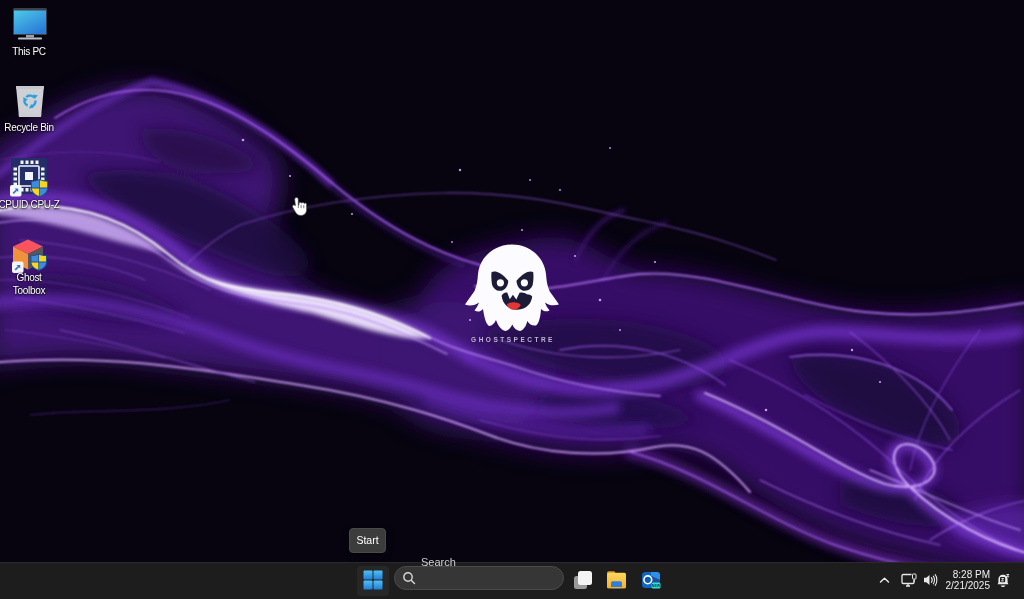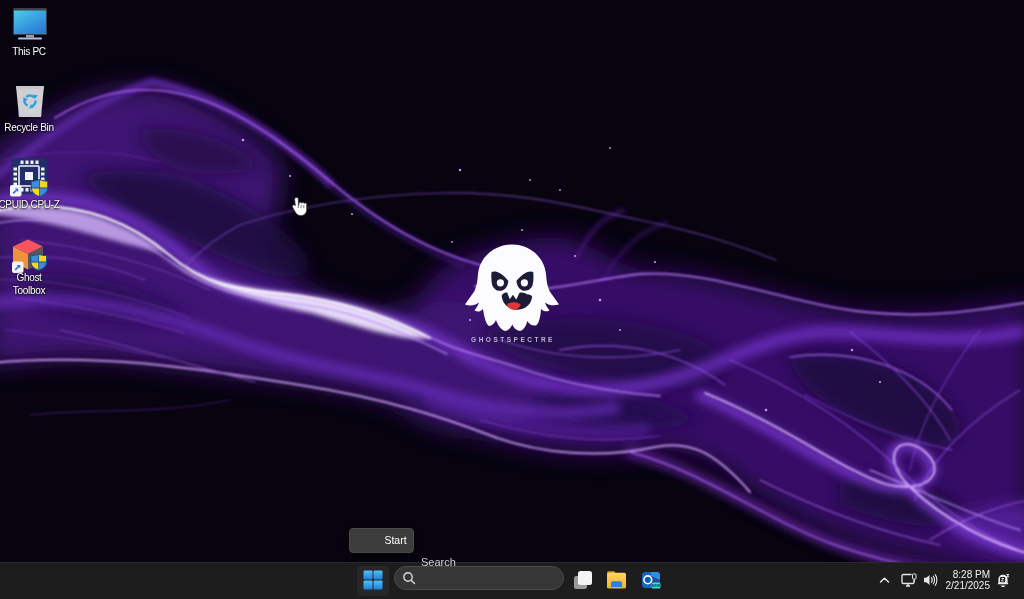--- a/index.html
+++ b/index.html
@@ -254,21 +254,21 @@
     C50,70 44.6,63.5 43.6,55.8 Z" fill="#1c1c36"></path>
   <path d="M48.8,64.5 C52,61.5 60.5,61.5 62.8,65 C61,68.5 58,69.8 55.8,69.8 C52.5,69.8 50.5,68 48.8,64.5 Z" fill="#e23535"></path>
 </svg>
 <div class="abs" style="left:459px;top:336px;width:108px;text-align:center;color:#bfb4d4;font-size:6.5px;letter-spacing:2.5px;font-weight:bold;">GHOSTSPECTRE</div>
 
 <svg class="abs" style="left:291px;top:196px" width="17" height="21" viewBox="0 0 17 21">
   <path d="M5.5,1.5 C6.6,1.5 7.3,2.2 7.3,3.5 L7.3,9 L8,9 L8,7.8 C8,6.9 8.6,6.3 9.4,6.3 C10,6.3 10.4,6.6 10.6,7.2 C10.9,6.8 11.3,6.5 11.9,6.5 C12.6,6.5 13,6.9 13.2,7.5 C13.4,7.3 13.8,7.1 14.2,7.1 C15.1,7.1 15.6,7.8 15.6,8.8 L15.6,13.5 C15.6,17 13.4,19.5 9.9,19.5 C7,19.5 5.6,18.2 4.2,15.7 L1.8,11.4 C1.3,10.5 1.5,9.6 2.3,9.1 C3,8.7 3.8,8.9 4.4,9.7 L3.7,3.6 C3.6,2.3 4.4,1.5 5.5,1.5 Z" fill="#fff" stroke="#444" stroke-width="0.7"></path>
   <path d="M7.3,9 L7.3,12 M10.1,9 L10.1,12.2 M12.8,9 L12.8,12.2" stroke="#444" stroke-width="0.7" fill="none"></path>
 </svg>
 
-<div class="abs" style="left:349px;top:528px;width:35px;height:23px;background:#3c3c3c;border:1px solid #4a4a4a;border-radius:4px;box-shadow:0 2px 6px rgba(0,0,0,.6);color:#fff;font-size:10.5px;line-height:23px;text-align:center;padding-left:28px;">Start</div>
+<div class="abs" style="left:349px;top:528px;width:35px;height:23px;background:#3c3c3c;border:1px solid #4a4a4a;border-radius:4px;box-shadow:0 2px 6px rgba(0,0,0,.6);color:#fff;font-size:10.5px;line-height:23px;text-align:center;">Start</div>
 
 <div class="abs" style="left:0;top:562px;width:1024px;height:37px;background:#1d1d1d;border-top:1px solid #2a2a2a;box-sizing:border-box;"></div>
 
 <div class="abs" style="left:357px;top:566px;width:32px;height:30px;background:#272727;border-radius:4px;"></div>
 <svg class="abs" style="left:363px;top:570px" width="20" height="20" viewBox="0 0 20 20">
   <defs>
         <linearGradient id="wlg" x1="0" y1="0" x2="0" y2="1">
     <stop offset="0" stop-color="#51c1f5"></stop>
           <stop offset="1" stop-color="#1e7fd9"></stop>
         </linearGradient>

